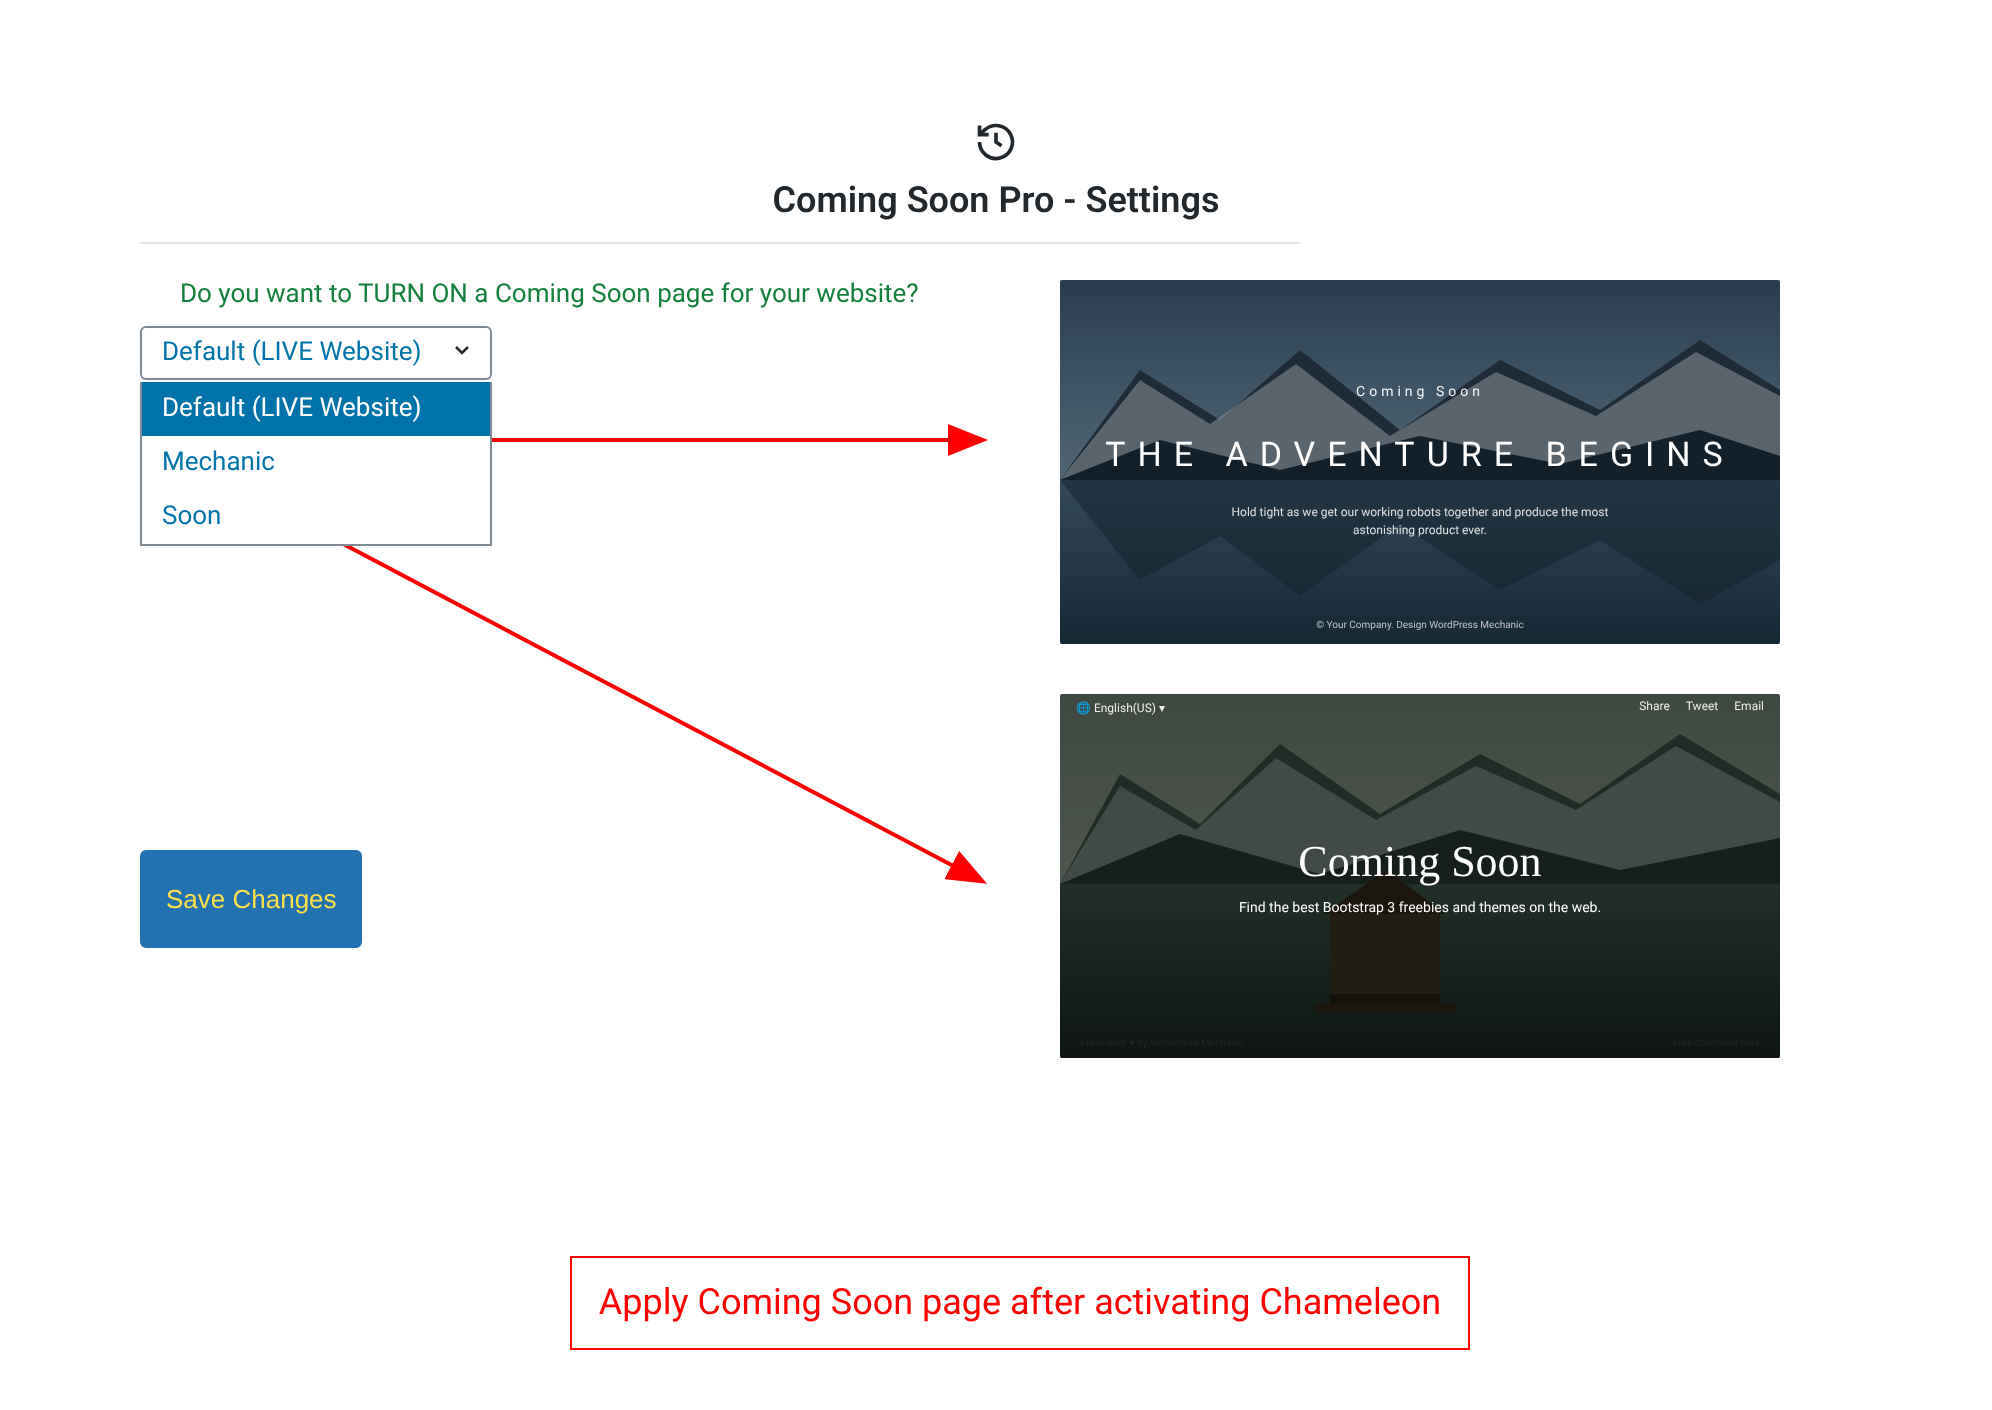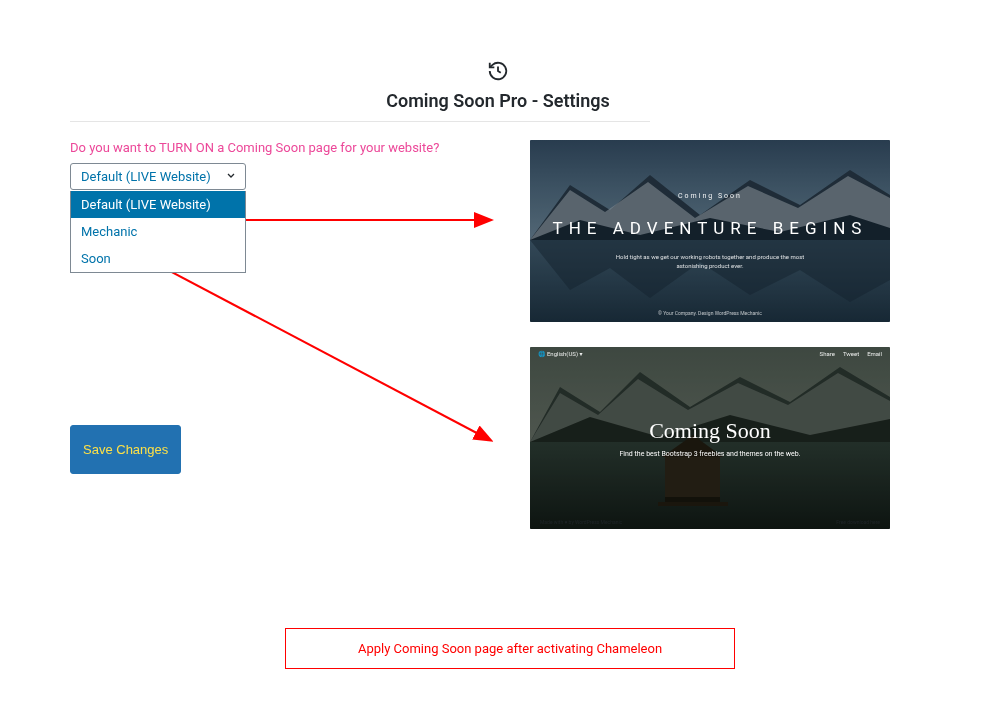--- a/index.html
+++ b/index.html
@@ -19,21 +19,21 @@
       gap: 8px;
       margin-bottom: 8px;
       flex-direction: column;
     }
     .header svg { width: 22px; height: 22px; }
     .title { font-size: 18px; font-weight: 600; color: #23282d; }
     .hr { border: none; border-top: 1px solid #e5e5e5; margin: 10px 0 18px 0; width: 580px; }
     .layout { display: flex; gap: 40px; }
     .left { width: 420px; position: relative; }
     .right { width: 360px; display: flex; flex-direction: column; gap: 25px; }
-    .question { font-size: 13px; color: #ec4899; margin-bottom: 8px; }
+    .question { font-size: 13px; color: #15803d; margin-bottom: 8px; margin-left: 20px; }
     .select-wrap { position: relative; text-decoration: underline; }
     .select-display {
       border: 1px solid #7e8993;
       border-radius: 3px;
       padding: 5px 28px 5px 10px;
       display: inline-flex;
       align-items: center;
       min-width: 176px;
       background: #fff;
       color: #0073aa;
@@ -107,21 +107,21 @@
     .arrows-svg { position: absolute; top: 0; left: 0; pointer-events: none; }
     .caption-box {
       position: absolute;
       left: 285px;
       top: 628px;
       width: 450px;
       border: 1.5px solid #ff0000;
       padding: 12px 8px;
       text-align: center;
       color: #ff0000;
-      font-size: 13px;
+      font-size: 18px;
       background: #fff;
     }
   </style>
 </head>
 <body>
 
 <div class="content">
   <div class="header">
     <svg viewBox="0 0 24 24" fill="none" stroke="#23282d" stroke-width="2">
       <path d="M3 12a9 9 0 1 0 3-6.7L3 8"></path>

